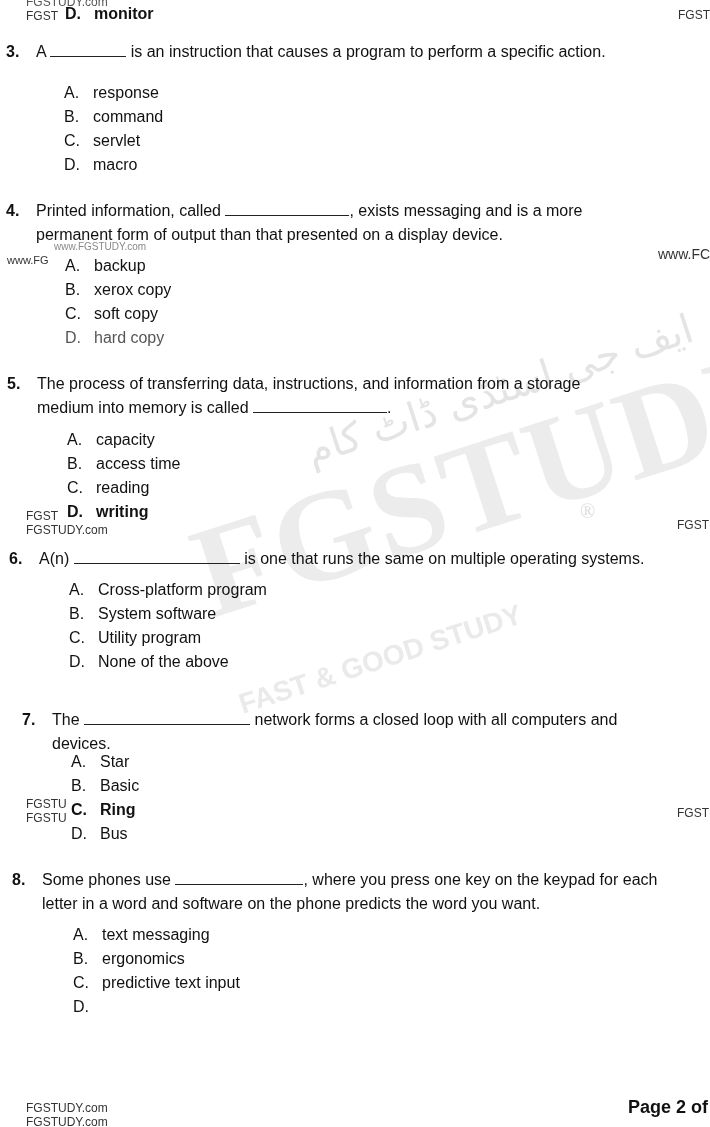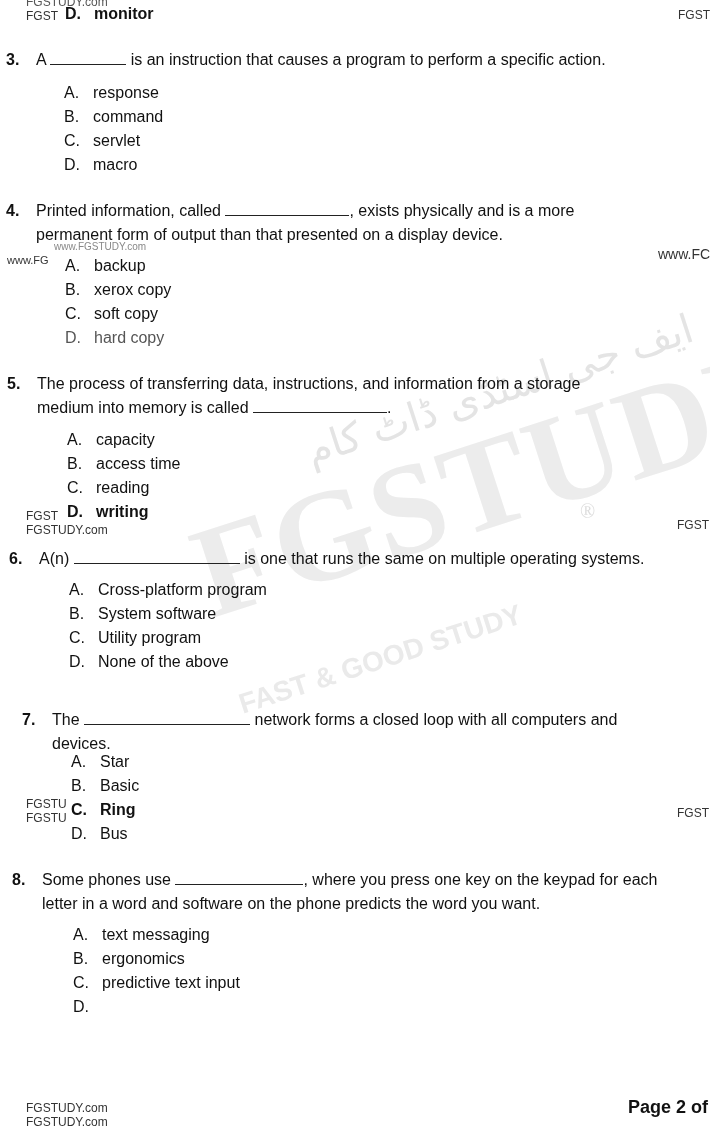--- a/index.html
+++ b/index.html
@@ -44,21 +44,21 @@
   <div class="site" style="left:26px;top:1102px;">FGSTUDY.com</div>
   <div class="site" style="left:26px;top:1116px;">FGSTUDY.com</div>
 
   <div class="opts" style="left:65px;top:2px;">
     <div class="opt">
       <span class="letter" style="font-weight:bold;">D.</span>
       <span style="font-weight:bold;">monitor</span>
     </div>
   </div>
 
-  <div class="q" style="left:6px;top:48px;width:700px;">
+  <div class="q" style="left:6px;top:40px;width:700px;">
     <span class="num">3.</span><span>A</span>
     <span class="blank" style="width:76px;"></span>
     <span>is an instruction that causes a program to perform a specific action.</span>
   </div>
   <div class="opts" style="left:64px;top:81px;">
     <div class="opt">
         <span class="letter">A.</span>
         <span>response</span>
       </div>
     <div class="opt">
@@ -70,21 +70,21 @@
         <span>servlet</span>
       </div>
     <div class="opt">
         <span class="letter">D.</span>
         <span>macro</span>
       </div>
   </div>
 
   <div class="q" style="left:6px;top:199px;width:700px;">
     <span class="num">4.</span><span>Printed information, called</span>
-    <span class="blank" style="width:124px;"></span><span>, exists physically and is a more</span><br>
+    <span class="blank" style="width:124px;"></span><span>, exists messaging and is a more</span><br>
     <span style="display:inline-block;width:30px;"></span><span>permanent form of output than that presented on a display device.</span>
   </div>
   <div class="opts" style="left:65px;top:254px;">
     <div class="opt">
         <span class="letter">A.</span>
         <span>backup</span>
       </div>
     <div class="opt">
         <span class="letter">B.</span>
         <span>xerox copy</span>

